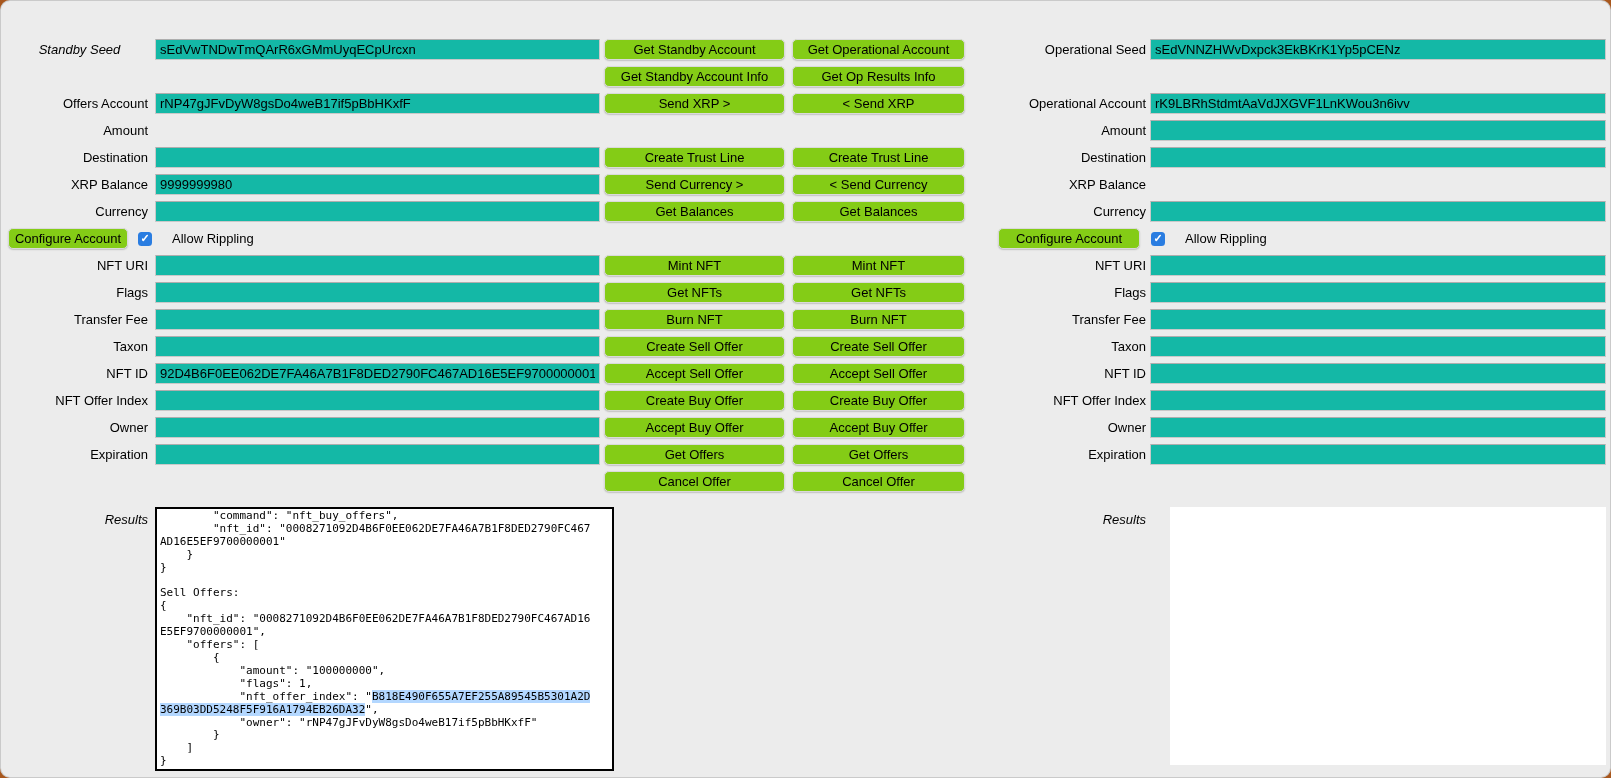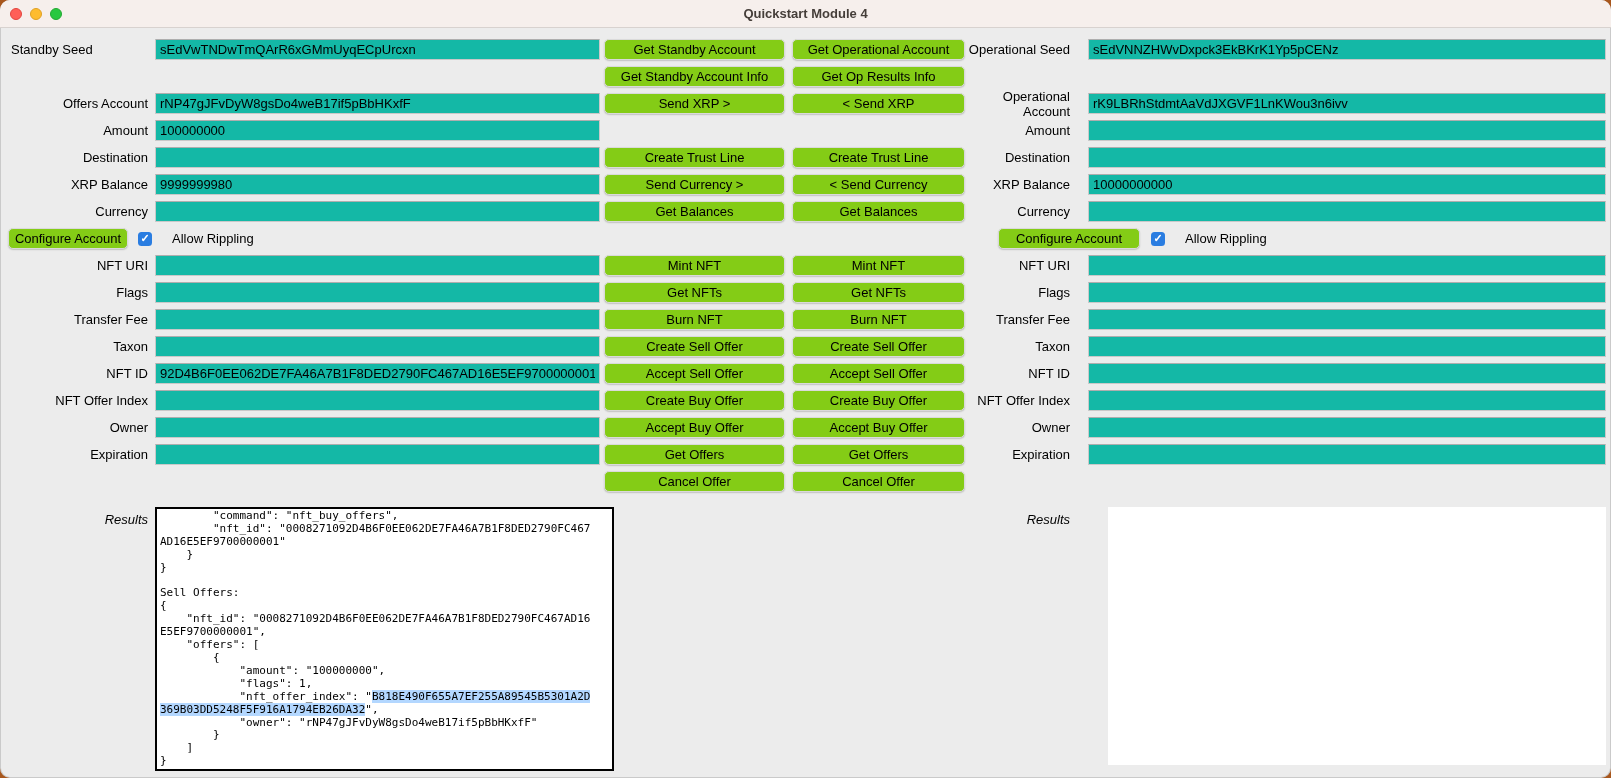--- a/index.html
+++ b/index.html
@@ -37,22 +37,22 @@
   
   .content { position:absolute; top:29px; left:0; right:0; bottom:0; }
   .col { position:absolute; top:7px; }
   .col-left  { left:3px;   width:597px; }
   .col-btnA  { left:604px; width:181px; }
   .col-btnB  { left:792px; width:173px; }
   .col-right { left:965px; right:5px; }
 
   .row, .brow { height:27px; display:flex; align-items:center; }
   .lbl { flex:none; width:152px; text-align:right; padding-right:7px; }
-  .lbl-first { text-align:left; padding-left:8px; }
-  .col-right .lbl { width:123px; padding-right:18px; }
+  .lbl-first { text-align:center; padding-left:8px;font-style:italic; }
+  .col-right .lbl { width:185px; padding-right:4px; }
 
   .entry {
     flex:1; height:21px; min-width:0;
     background:#14b8a6;
     border:1px solid #c9c9c9; border-top-color:#aeaeae;
     border-radius:1px;
     padding:0 4px;
     font:13px "Liberation Sans", sans-serif;
     color:#000;
     outline:none;
@@ -101,44 +101,35 @@
     font:11px/12.9px "DejaVu Sans Mono", monospace;
     white-space:pre;
     overflow:hidden;
   }
 </style>
 </head>
 <body>
 
 <div class="window">
 
-  <div class="titlebar">
-    <div class="traffic">
-      <span class="dot red"></span>
-      <span class="dot yellow"></span>
-      <span class="dot green"></span>
-    </div>
-    <div class="title">Quickstart Module 4</div>
-  </div>
 
   <div class="content">
 
     <div class="col col-left">
       <div class="row">
         <span class="lbl lbl-first">Standby Seed</span>
         <input class="entry" value="sEdVwTNDwTmQArR6xGMmUyqECpUrcxn" style="">
       </div>
       <div class="row"></div>
       <div class="row">
         <span class="lbl">Offers Account</span>
         <input class="entry" value="rNP47gJFvDyW8gsDo4weB17if5pBbHKxfF" style="">
       </div>
       <div class="row">
         <span class="lbl">Amount</span>
-        <input class="entry" value="100000000" style="">
       </div>
       <div class="row">
         <span class="lbl">Destination</span>
         <input class="entry" value="" style="">
       </div>
       <div class="row">
         <span class="lbl">XRP Balance</span>
         <input class="entry" value="9999999980" style="">
       </div>
       <div class="row">
@@ -323,21 +314,20 @@
       <div class="row">
         <span class="lbl">Amount</span>
         <input class="entry" value="" style="">
       </div>
       <div class="row">
         <span class="lbl">Destination</span>
         <input class="entry" value="" style="">
       </div>
       <div class="row">
         <span class="lbl">XRP Balance</span>
-        <input class="entry" value="10000000000" style="">
       </div>
       <div class="row">
         <span class="lbl">Currency</span>
         <input class="entry" value="" style="">
       </div>
       <div class="row">
         <button class="btn cfg-btn-right">Configure Account</button>
         <span class="checkbox">
             <span class="check">✓</span>
           </span>

